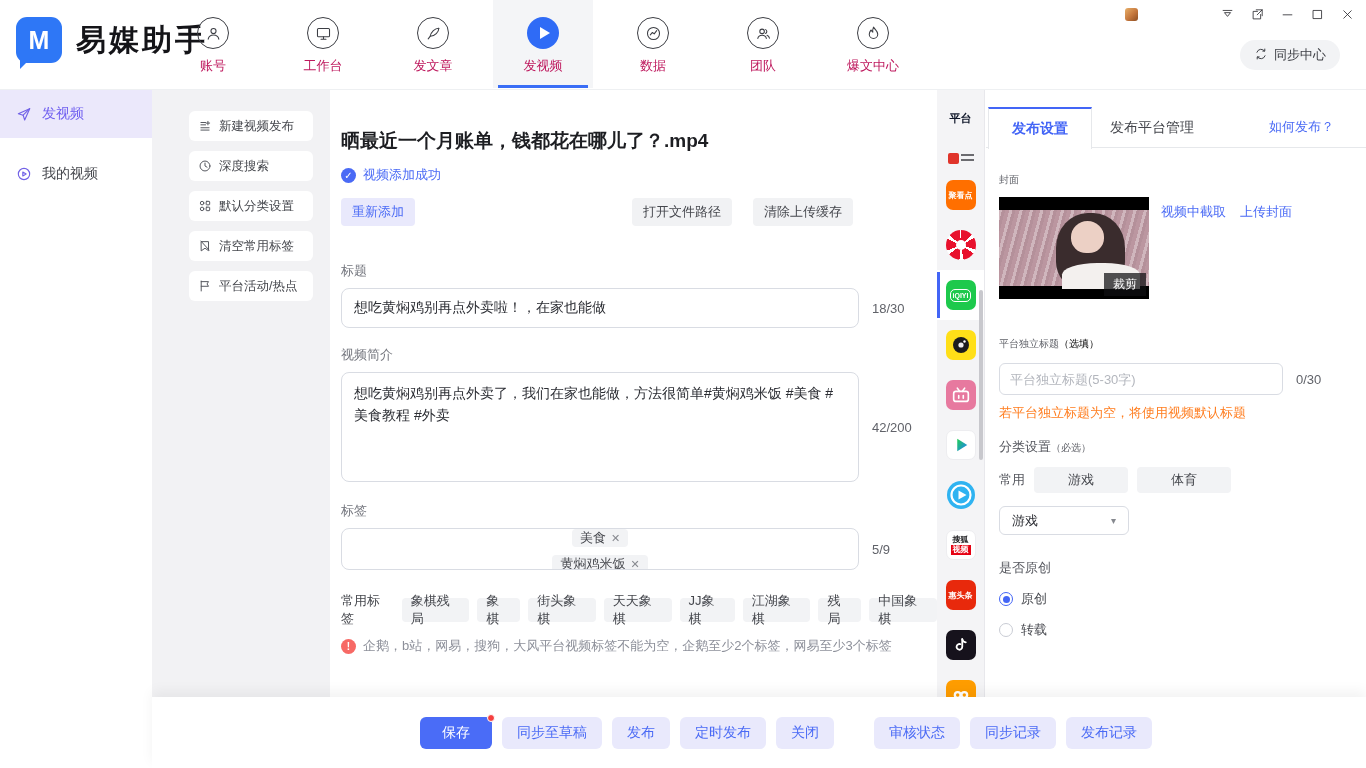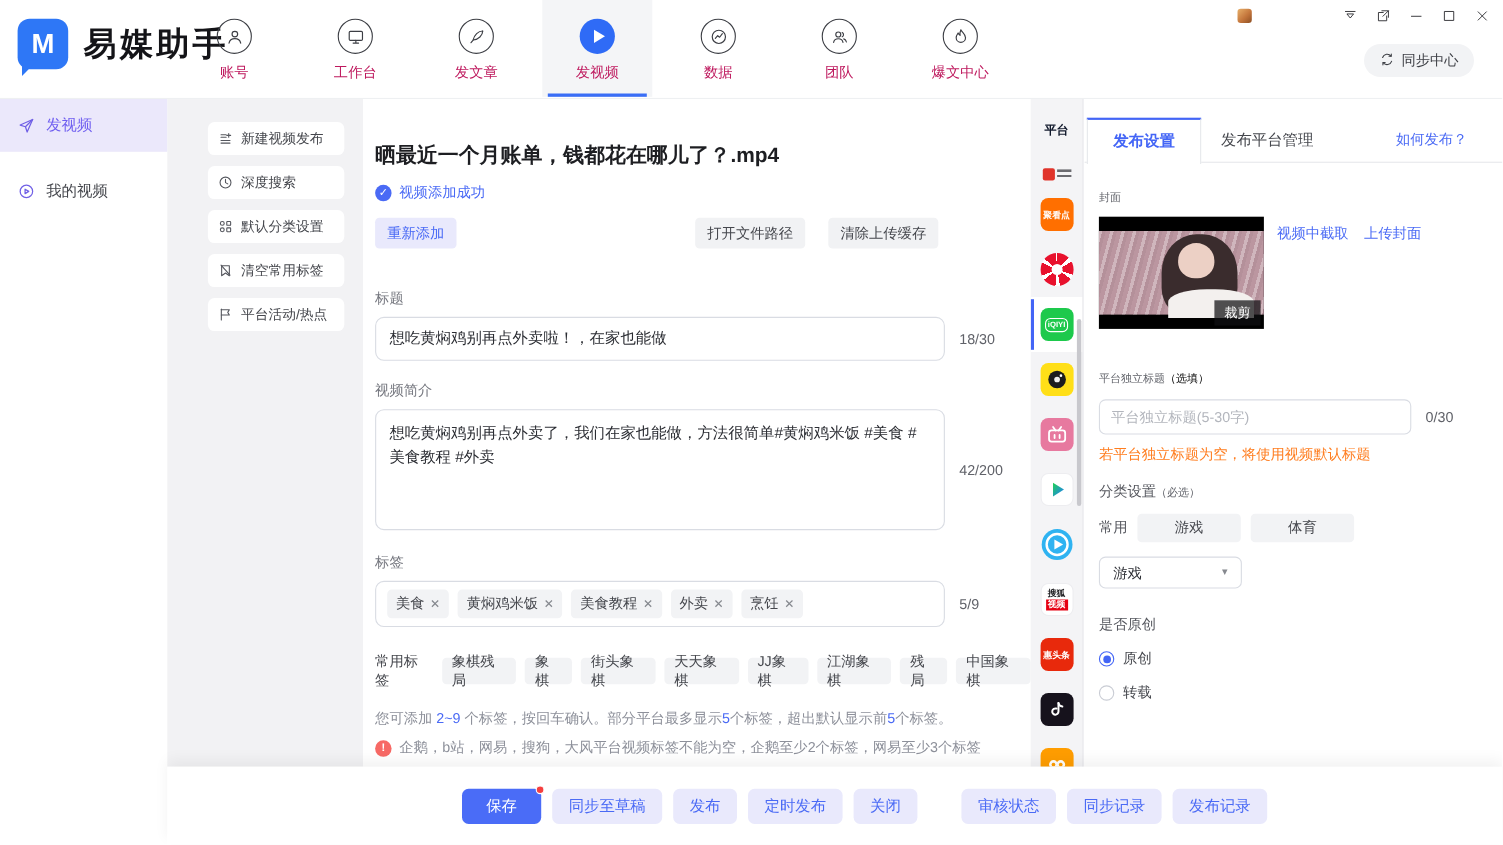--- a/index.html
+++ b/index.html
@@ -54,21 +54,21 @@
   .readd { background:#e9e9fc; color:#4a6af5; }
   .graybtn { background:#f1f2f4; color:#45474d; }
   .open-path { margin-left:auto; }
   .clear-cache { margin-left:21px; margin-right:18px; }
   .flabel { margin-top:36px; font-size:13px; color:#73757d; }
   .inputrow { margin-top:8px; display:flex; align-items:center; }
   .t-input { width:518px; height:40px; border:1px solid #d9dce3; border-radius:8px; padding:0 12px; font-size:14px; color:#2b2d33; outline:none; font-family:inherit; }
   .counter { margin-left:13px; font-size:13px; color:#606269; white-space:nowrap; }
   .d-area { width:518px; height:110px; border:1px solid #d9dce3; border-radius:8px; padding:9px 12px; font-size:14px; line-height:22px; color:#2b2d33; resize:none; outline:none; font-family:inherit; }
   .flabel2 { margin-top:18px; font-size:13px; color:#73757d; }
-  .tagbox { width:518px; height:42px; border:1px solid #d9dce3; border-radius:8px; display:flex; align-items:center; gap:8px; padding:0 10px; overflow:hidden; }
+  .tagbox { width:518px; height:42px; border:1px solid #d9dce3; border-radius:8px; display:flex; align-items:center; gap:8px; padding:0 10px; overflow:hidden;flex-direction:column; }
   .tagchip { background:#f2f3f5; border-radius:4px; height:26px; display:flex; align-items:center; gap:5px; padding:0 8px; font-size:13px; color:#45474d; cursor:default; }
   .tagchip .x { color:#86898f; font-size:11px; cursor:pointer; }
   .commonrow { margin-top:22px; display:flex; align-items:center; gap:8px; font-size:13px; }
   .commonlabel { color:#45474d; margin-right:3px; }
   .cchip { background:#f2f3f5; border-radius:4px; height:24px; display:flex; align-items:center; padding:0 9px; font-size:13px; color:#45474d; cursor:pointer; }
   .hint { margin-top:16px; font-size:13px; color:#8d909a; }
   .hint .hl { color:#4a6af5; }
   .warnrow { margin-top:9px; display:flex; align-items:center; gap:7px; font-size:13px; color:#8d909a; }
   .warndot { width:15px; height:15px; border-radius:50%; background:#f76965; color:#fff; display:flex; align-items:center; justify-content:center; font-size:10px; font-weight:bold; flex:none; }
   .warndot::after { content:"!"; }
@@ -393,21 +393,20 @@
     <span class="cchip">象棋残局</span>
         <span class="cchip">象棋</span>
         <span class="cchip">街头象棋</span>
         <span class="cchip">天天象棋</span>
         <span class="cchip">JJ象棋</span>
         <span class="cchip">江湖象棋</span>
         <span class="cchip">残局</span>
         <span class="cchip">中国象棋</span>
       </div>
 
-    <div class="hint" id="hint"><span>您可添加 </span><span class="hl">2~9</span><span> 个标签，按回车确认。部分平台最多显示</span><span class="hl">5</span><span>个标签，超出默认显示前</span><span class="hl">5</span><span>个标签。</span></div>
     <div class="warnrow">
       <span class="warndot"></span>
       <span>企鹅，b站，网易，搜狗，大风平台视频标签不能为空，企鹅至少2个标签，网易至少3个标签</span>
     </div>
   </div>
 
   <div class="pstrip">
     <div class="pf-title">平台</div>
     <div id="plist">
         <div class="prow mini">

